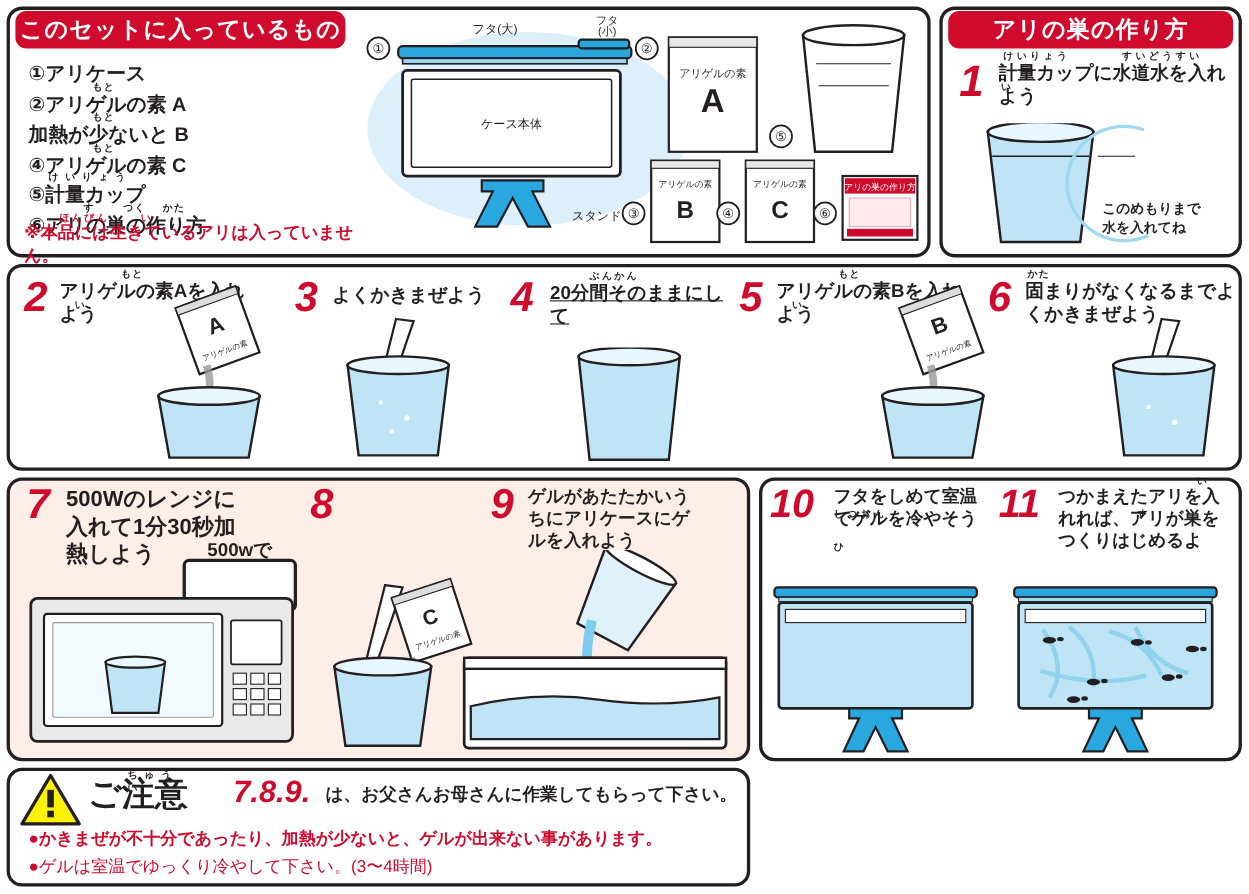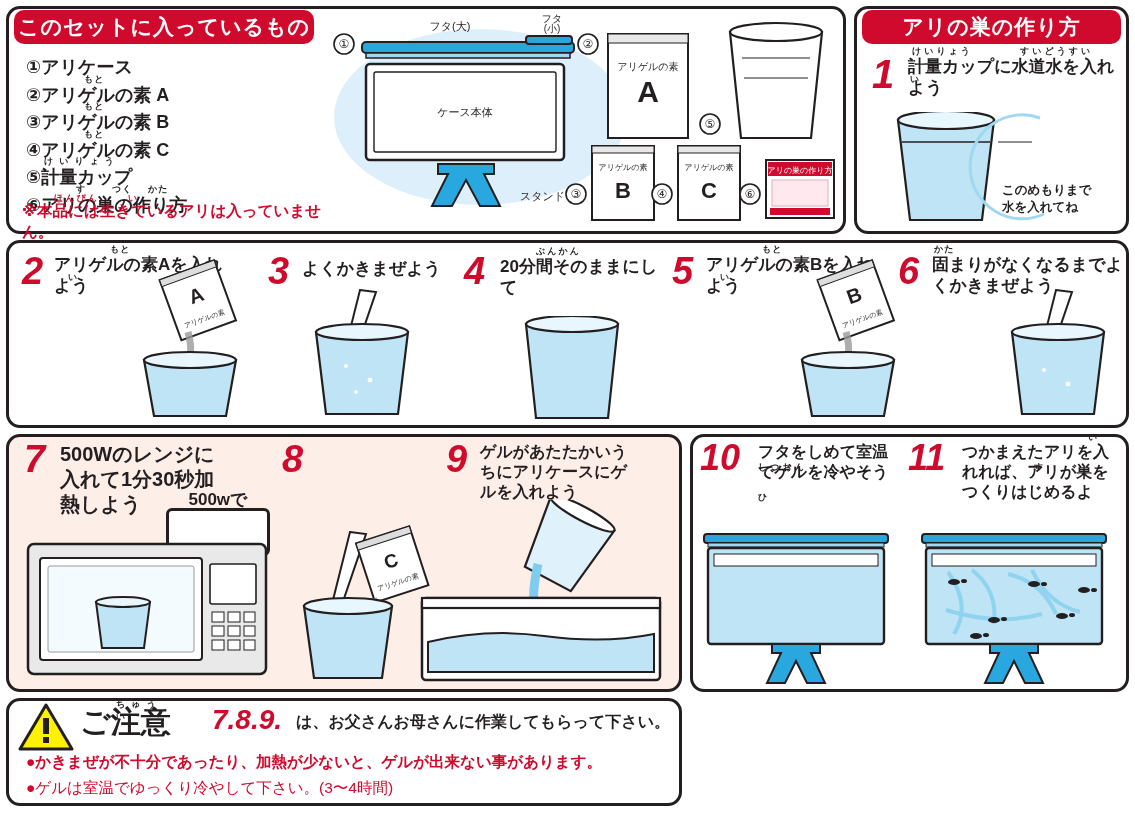--- a/index.html
+++ b/index.html
@@ -55,21 +55,21 @@
   </div>
 
   <div style="position:absolute;left:26px;top:54px;width:300px;font-size:18px;font-weight:bold;color:#231f20;line-height:1.53;">
     <div>①アリケース</div>
     <div style="position:relative;">
       <span class="ruby" style="position:absolute;left:58px;top:-9px;">もと</span>
       <span>②アリゲルの素 A</span>
     </div>
     <div style="position:relative;">
       <span class="ruby" style="position:absolute;left:58px;top:-9px;">もと</span>
-      <span>③アリゲルの素 B</span>
+      <span>加熱が少ないと B</span>
     </div>
     <div style="position:relative;">
       <span class="ruby" style="position:absolute;left:58px;top:-9px;">もと</span>
       <span>④アリゲルの素 C</span>
     </div>
     <div style="position:relative;">
       <span class="ruby" style="position:absolute;left:18px;top:-9px;letter-spacing:6px;">けいりょう</span>
       <span>⑤計量カップ</span>
     </div>
     <div style="position:relative;">
@@ -195,21 +195,21 @@
   <svg style="position:absolute;left:300px;top:286px;" width="130" height="134" viewBox="0 0 130 134">
     <path d="M60 4 L76 6 L48 88 L40 84 z" fill="#fff" stroke="#231f20" stroke-width="2"></path>
     <path d="M16 46 h92 l-10 82 h-72 z" fill="#bfe4f5" stroke="#231f20" stroke-width="2.2"></path>
     <ellipse cx="62" cy="46" rx="46" ry="8" fill="#e8f6fd" stroke="#231f20" stroke-width="2.2"></ellipse>
     <circle cx="46" cy="80" r="2" fill="#fff"></circle>
     <circle cx="70" cy="94" r="2.4" fill="#fff"></circle>
     <circle cx="56" cy="106" r="2" fill="#fff"></circle>
   </svg>
 
   <div class="num" style="position:absolute;left:464px;top:252px;font-size:38px;">4</div>
-  <div class="txt" style="position:absolute;left:500px;top:256px;width:160px;font-size:17px;">
+  <div class="txt" style="position:absolute;left:500px;top:256px;width:160px;font-size:17px;text-decoration:underline;">
     <span class="ruby" style="position:absolute;left:36px;top:-10px;letter-spacing:2px;">ぶんかん</span>
     <span>20分間そのままにして</span>
   </div>
   <svg style="position:absolute;left:512px;top:316px;" width="120" height="108" viewBox="0 0 120 108">
     <path d="M14 8 h92 l-10 94 h-72 z" fill="#bfe4f5" stroke="#231f20" stroke-width="2.2"></path>
     <ellipse cx="60" cy="8" rx="46" ry="8" fill="#e8f6fd" stroke="#231f20" stroke-width="2.2"></ellipse>
   </svg>
 
   <div class="num" style="position:absolute;left:672px;top:252px;font-size:38px;">5</div>
   <div class="txt" style="position:absolute;left:706px;top:254px;width:180px;font-size:17px;">

